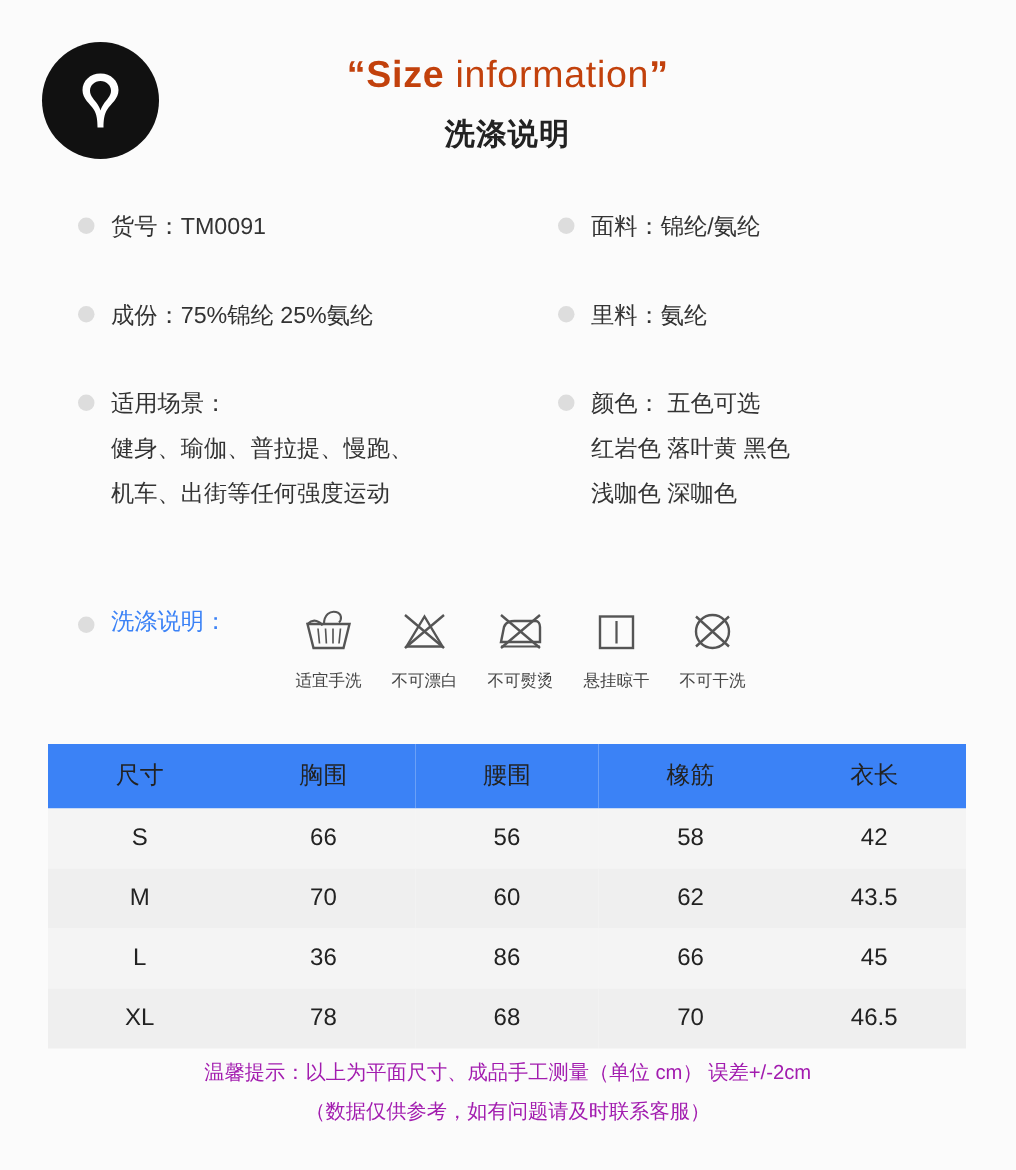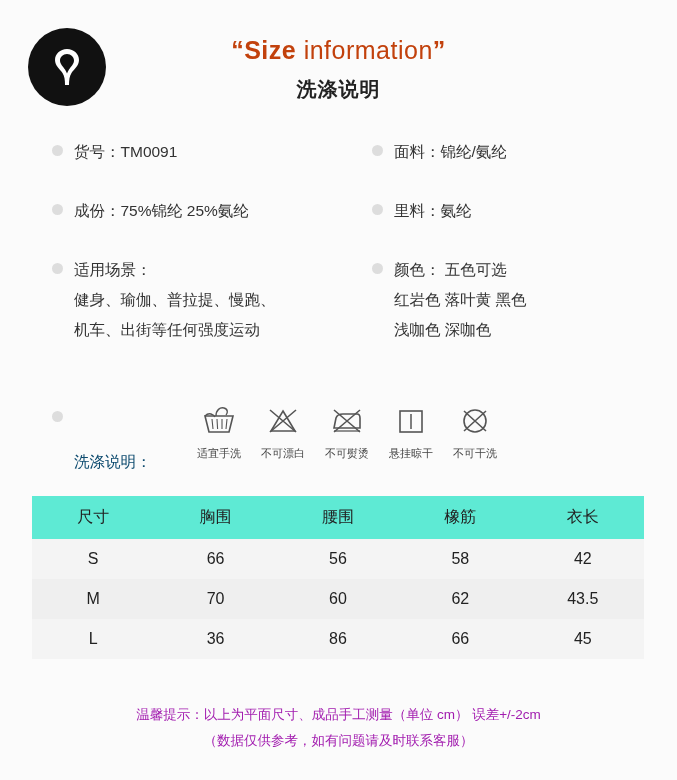--- a/index.html
+++ b/index.html
@@ -102,22 +102,21 @@
     left: 0; top: 9px;
     width: 11px; height: 11px;
     border-radius: 50%;
     background: #ddd;
   }
   .wash-label {
     position: absolute;
     left: 22px;
     top: 2px;
     font-size: 15.5px;
-    color: #0c4a6e;
-    margin-top: 48px;
+    color: #3b82f6;
   }
   .wash-icons {
     position: absolute;
     left: 135px;
     top: 0;
     display: flex;
   }
   .wash-icon {
     width: 64px;
     text-align: center;
@@ -141,21 +140,21 @@
     left: 32px;
     top: 496px;
     width: 612px;
   }
   table {
     width: 100%;
     border-collapse: collapse;
     text-align: center;
   }
   table th {
-    background: #5eead4;
+    background: #3b82f6;
     font-size: 16px;
     font-weight: normal;
     color: #222;
     padding: 11px 0;
   }
   table td {
     font-size: 16px;
     color: #222;
     padding: 11px 0;
     background: #f4f4f4;
@@ -322,20 +321,27 @@
         <td>62</td>
         <td>43.5</td>
       </tr>
       <tr>
         <td>L</td>
         <td>36</td>
         <td>86</td>
         <td>66</td>
         <td>45</td>
       </tr>
+      <tr class="row-alt">
+        <td>XL</td>
+        <td>78</td>
+        <td>68</td>
+        <td>70</td>
+        <td>46.5</td>
+      </tr>
     </tbody>
   </table>
 </div>
 
 <div class="note">
   <div>温馨提示：以上为平面尺寸、成品手工测量（单位 cm） 误差+/-2cm</div>
   <div>（数据仅供参考，如有问题请及时联系客服）</div>
 </div>
 
 </body></html>

